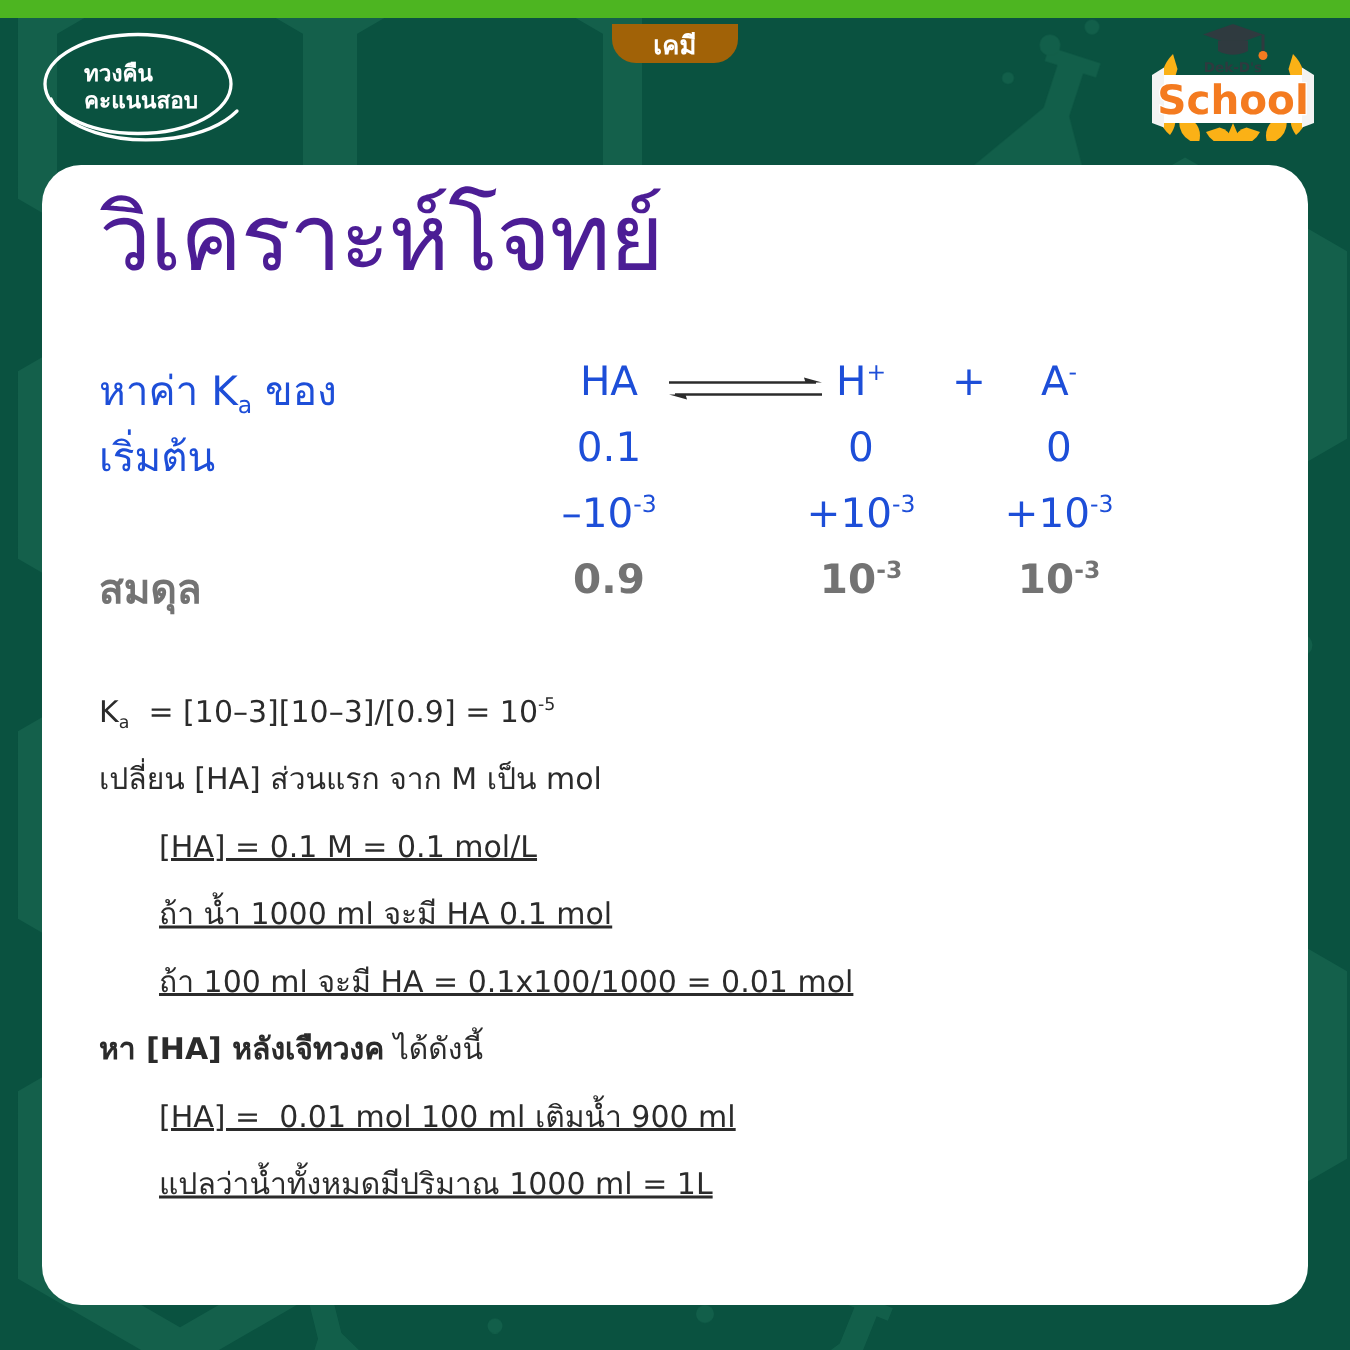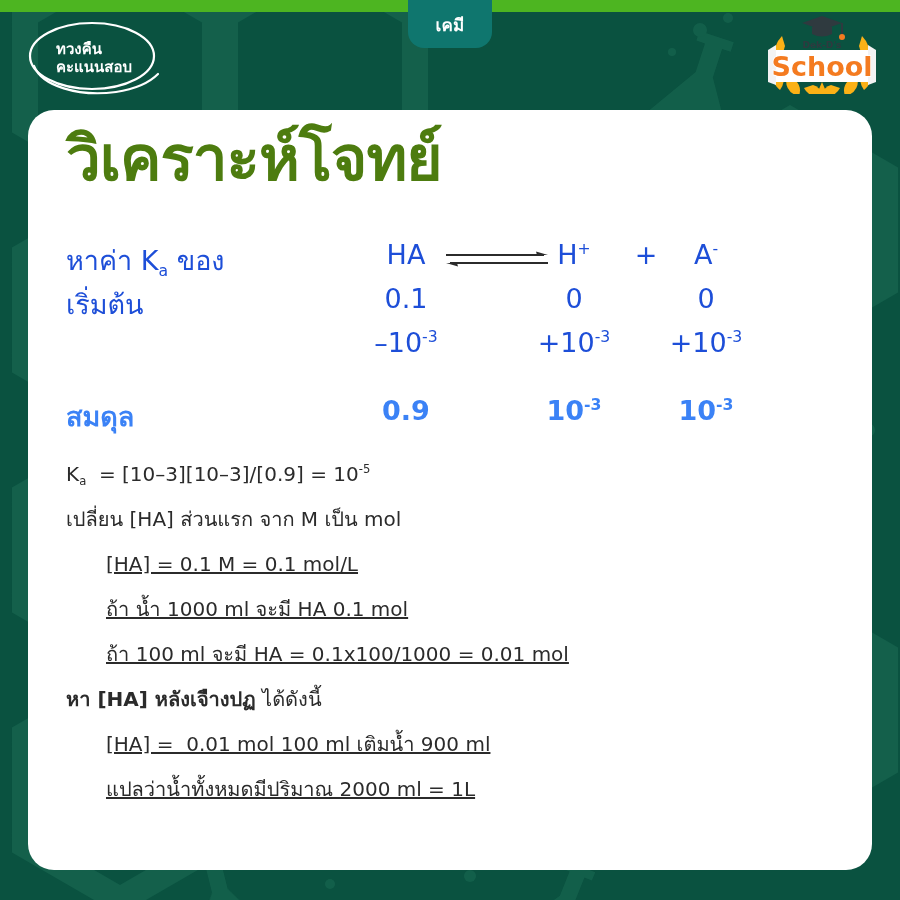--- a/index.html
+++ b/index.html
@@ -33,26 +33,26 @@
     position: absolute;
     top: 0; left: 0;
     width: 900px;
     height: 12px;
     background: #4db521;
   }
 
   
   #subject-tab {
     position: absolute;
-    top: 0;
+    top: 16px;
     left: 50%;
     transform: translateX(-50%);
     width: 84px;
-    height: 48px;
-    background: #0f766e;
+    height: 26px;
+    background: #a16207;
     border-radius: 0 0 16px 16px;
     color: #ffffff;
     font-size: 17px;
     font-weight: bold;
     display: flex;
     align-items: center;
     justify-content: center;
     letter-spacing: .2px;
     z-index: 6;
   }
@@ -99,43 +99,43 @@
     background: #ffffff;
     border-radius: 26px;
     z-index: 5;
     overflow: hidden;
   }
 
   #page-title {
     position: absolute;
     left: 38px;
     top: 18px;
-    color: #4d7c0f;
+    color: #4c1d95;
     font-size: 62px;
-    font-weight: bold;
+    font-weight: normal;
     line-height: 1;
     letter-spacing: -1px;
     white-space: nowrap;
   }
 
   
   #eq-table {
     position: absolute;
     left: 38px;
     top: 126px;
     width: 760px;
   }
   .eq-row {
     position: relative;
     height: 44px;
     font-size: 27px;
     color: #1d4ed8;
     white-space: nowrap;
   }
-  .eq-row.eq-equilibrium { color: #3b82f6; font-weight: bold; margin-top: 24px; }
+  .eq-row.eq-equilibrium { color: #737373; font-weight: bold; }
   .eq-label {
     position: absolute;
     left: 0;
     top: 3px;
   }
   .eq-cell {
     position: absolute;
     top: 3px;
     text-align: center;
     transform: translateX(-50%);
@@ -317,18 +317,18 @@
       <span class="eq-cell c3"><span>10</span><sup>-3</sup></span>
     </div>
   </div>
 
   <div id="body-lines">
       <div class="bline">K<sub>a</sub> &nbsp;= [10–3][10–3]/[0.9] = 10<sup>-5</sup></div>
       <div class="bline">เปลี่ยน [HA] ส่วนแรก จาก M เป็น mol</div>
       <div class="bline indent">[HA] = 0.1 M = 0.1 mol/L</div>
       <div class="bline indent">ถ้า น้ำ 1000 ml จะมี HA 0.1 mol</div>
       <div class="bline indent">ถ้า 100 ml จะมี HA = 0.1x100/1000 = 0.01 mol</div>
-      <div class="bline"><b>หา [HA] หลังเจืางปฏ</b> ได้ดังนี้</div>
+      <div class="bline"><b>หา [HA] หลังเจืทวงค</b> ได้ดังนี้</div>
       <div class="bline indent">[HA] = &nbsp;0.01 mol 100 ml เติมน้ำ 900 ml</div>
-      <div class="bline indent">แปลว่าน้ำทั้งหมดมีปริมาณ 2000 ml = 1L</div>
+      <div class="bline indent">แปลว่าน้ำทั้งหมดมีปริมาณ 1000 ml = 1L</div>
     </div>
 
 </div>
 
 </body></html>

